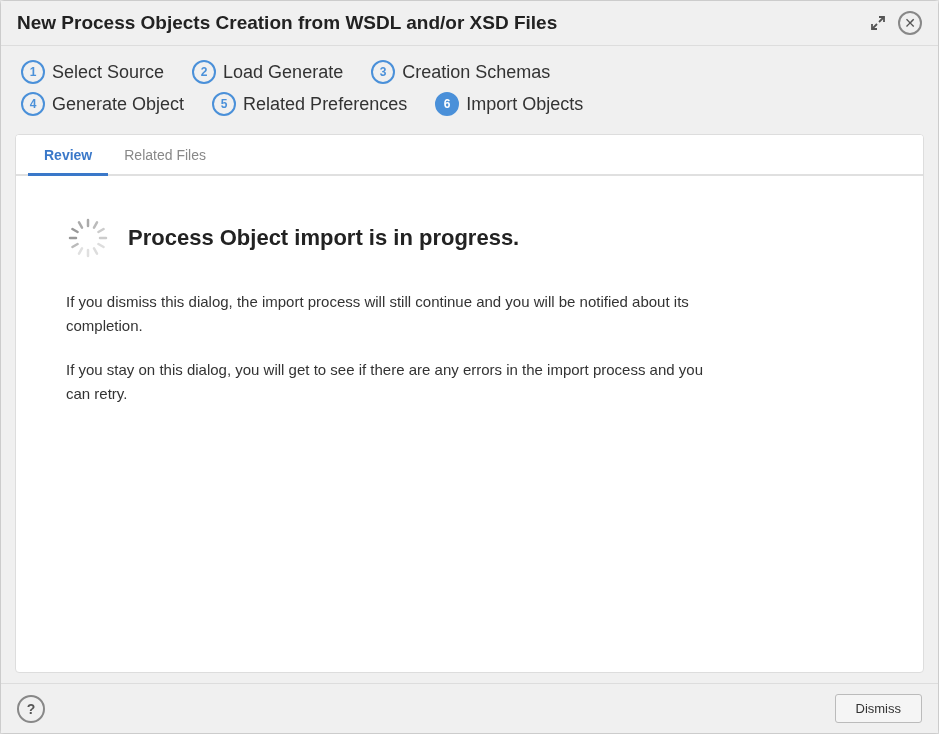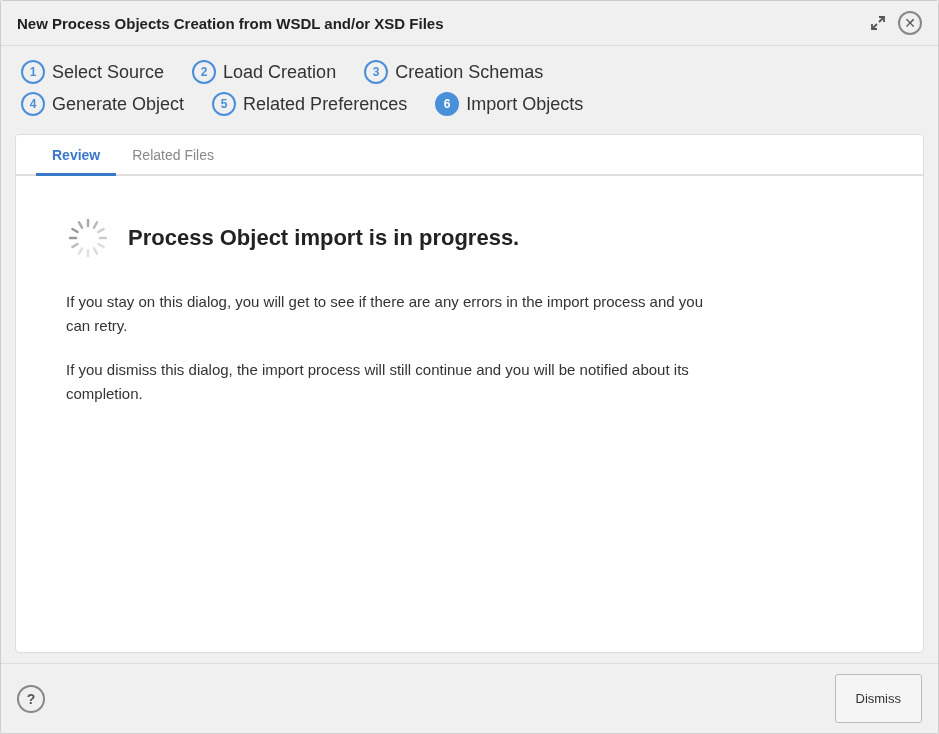--- a/index.html
+++ b/index.html
@@ -24,21 +24,21 @@
     }
     .title-bar {
       background: #f0f0f0;
       padding: 10px 16px;
       display: flex;
       align-items: center;
       justify-content: space-between;
       border-bottom: 1px solid #ddd;
     }
     .title-text {
-      font-size: 15px;
+      font-size: 19px;
       font-weight: 600;
       color: #222;
     }
     .title-actions {
       display: flex;
       gap: 8px;
       align-items: center;
     }
     .title-btn {
       background: none;
@@ -101,21 +101,21 @@
       background: #fff;
       border: 1px solid #ddd;
       border-radius: 4px;
       display: flex;
       flex-direction: column;
       overflow: hidden;
     }
     .tabs-bar {
       display: flex;
       border-bottom: 2px solid #e0e0e0;
-      padding: 0 20px;
+      padding: 0 12px;
       background: #fff;
     }
     .tab-item {
       padding: 12px 16px 10px 16px;
       font-size: 14px;
       cursor: pointer;
       color: #888;
       border-bottom: 3px solid transparent;
       margin-bottom: -2px;
     }
@@ -180,21 +180,21 @@
       font-size: 14px;
       font-weight: 700;
       display: flex;
       align-items: center;
       justify-content: center;
     }
     .dismiss-btn {
       background: #f5f5f5;
       border: 1px solid #bbb;
       border-radius: 3px;
-      padding: 16px 20px;
+      padding: 6px 20px;
       font-size: 13px;
       cursor: pointer;
       color: #333;
     }
   </style>
 </head>
 <body>
 
 <div class="dialog">
 
@@ -214,21 +214,21 @@
   </div>
 
   <div class="steps-area">
     <div class="steps-row">
       <div class="step-item">
         <div class="step-circle">1</div>
         <span class="step-label">Select Source</span>
       </div>
       <div class="step-item">
         <div class="step-circle">2</div>
-        <span class="step-label">Load Creation</span>
+        <span class="step-label">Load Generate</span>
       </div>
       <div class="step-item">
         <div class="step-circle">3</div>
         <span class="step-label">Creation Schemas</span>
       </div>
     </div>
     <div class="steps-row">
       <div class="step-item">
         <div class="step-circle">4</div>
         <span class="step-label">Generate Object</span>
@@ -272,22 +272,22 @@
               <line x1="-15.6" y1="9" x2="-10.4" y2="6" stroke="#bbb" stroke-width="2.5" stroke-linecap="round"></line>
               <line x1="-18" y1="0" x2="-12" y2="0" stroke="#999" stroke-width="2.5" stroke-linecap="round"></line>
               <line x1="-15.6" y1="-9" x2="-10.4" y2="-6" stroke="#999" stroke-width="2.5" stroke-linecap="round"></line>
               <line x1="-9" y1="-15.6" x2="-6" y2="-10.4" stroke="#aaa" stroke-width="2.5" stroke-linecap="round"></line>
             </g>
           </svg>
         </div>
         <span class="progress-title">Process Object import is in progress.</span>
       </div>
 
+      <p class="info-text">If you dismiss this dialog, the import process will still continue and you will be notified about its completion.</p>
       <p class="info-text">If you stay on this dialog, you will get to see if there are any errors in the import process and you can retry.</p>
-      <p class="info-text">If you dismiss this dialog, the import process will still continue and you will be notified about its completion.</p>
     </div>
   </div>
 
   <div class="footer">
     <button class="help-btn">
       <span>?</span>
     </button>
     <button class="dismiss-btn">
       <span>Dismiss</span>
     </button>

